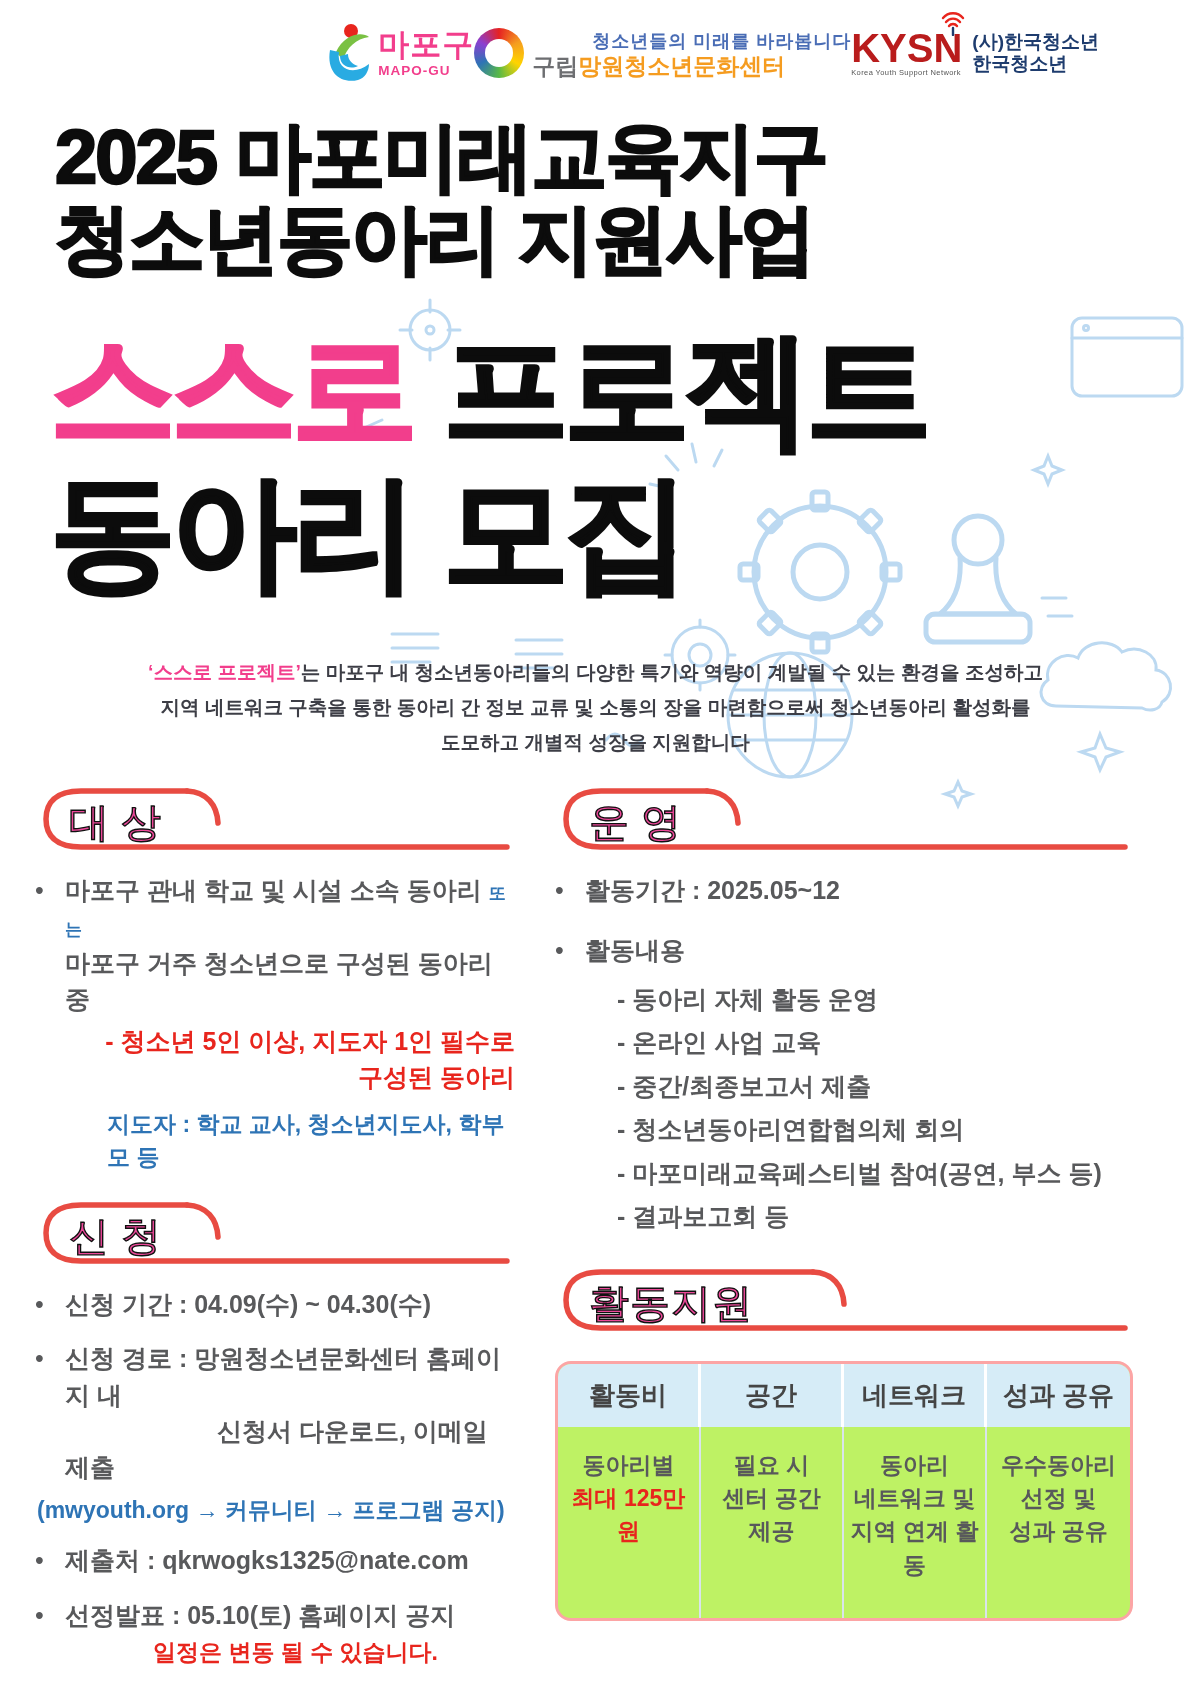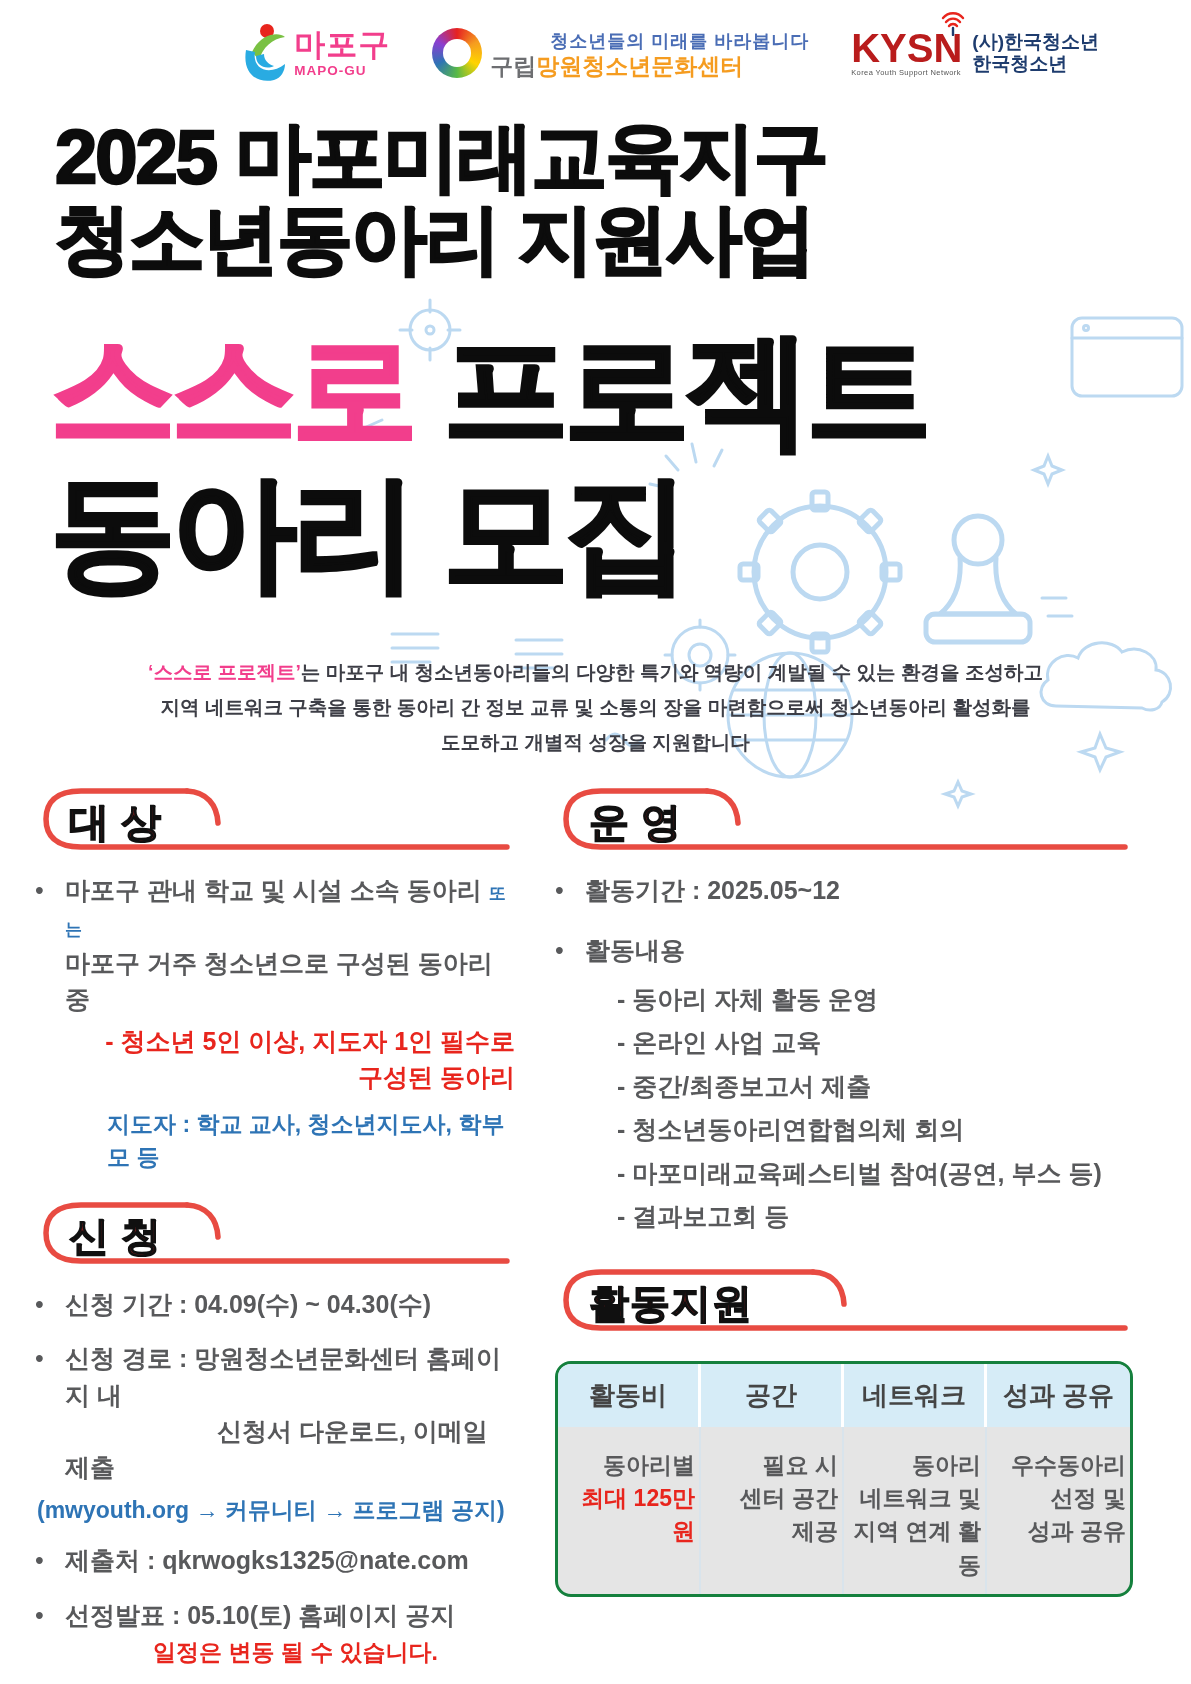--- a/index.html
+++ b/index.html
@@ -4,21 +4,21 @@
 <style>
   * { box-sizing: border-box; margin: 0; padding: 0; }
   html,body { background:#ffffff; }
   body { font-family:"Liberation Sans", sans-serif; }
   .page { position:relative; width:1191px; height:1684px; background:#ffffff; overflow:hidden; margin:0 auto; }
 
   
   .doodles { position:absolute; left:0; top:0; z-index:0; pointer-events:none; }
 
   
-  .logos { position:absolute; top:22px; right:92px; display:flex; align-items:center; gap:42px; z-index:2; }
+  .logos { position:absolute; top:22px; right:92px; display:flex; align-items:center; z-index:2; }
   .logo { display:flex; align-items:center; gap:8px; }
   .mapo-ko { color:#F23E8C; font-weight:900; font-size:31px; letter-spacing:1px; line-height:1; }
   .mapo-en { color:#F23E8C; font-weight:700; font-size:13.5px; letter-spacing:1px; margin-top:3px; }
   .mw-ring { width:50px; height:50px; border-radius:50%; background:conic-gradient(#e62222,#f59c20,#ffd400,#58b947,#2e74b5,#8b3fd1,#e62222); position:relative; flex:0 0 auto; }
   .mw-ring::after { content:""; position:absolute; inset:11px; background:#fff; border-radius:50%; }
   .mw-text { display:flex; flex-direction:column; align-items:flex-start; }
   .mw-tag { color:#4a6db5; font-size:18px; font-weight:700; letter-spacing:1px; margin-left:60px; margin-bottom:2px; }
   .mw-name { font-size:23px; font-weight:900; line-height:1; }
   .mw-prefix { color:#6d6e71; }
   .mw-main { color:#F59C20; }
@@ -40,21 +40,21 @@
   .intro .pink { font-weight:700; }
 
   
   .col { position:absolute; top:782px; z-index:1; }
   .col-left  { left:35px;  width:480px; }
   .col-right { left:555px; width:578px; }
 
   
   .sec-head { position:relative; height:76px; }
   .sec-head svg { position:absolute; left:0; top:0; }
-  .sec-label { position:absolute; left:34px; top:13px; font-size:40px; font-weight:700; color:#7f1d1d; -webkit-text-stroke:1.4px #101010; }
+  .sec-label { position:absolute; left:34px; top:13px; font-size:40px; font-weight:400; color:#ec4899; -webkit-text-stroke:1.4px #101010; }
   .sec-label.sp2 { letter-spacing:12px; }
   .sec-label.sp4 { letter-spacing:1px; }
 
   .sec-body { margin-top:14px; }
 
   .bullet { display:flex; margin-bottom:18px; }
   .dot { width:30px; flex:0 0 auto; color:#58595B; font-size:25px; line-height:1.45; }
   .btext { font-size:25px; font-weight:600; color:#58595B; line-height:1.45; }
 
   .or { font-size:17px; font-weight:700; color:#2E74B5; }
@@ -62,26 +62,26 @@
   .blue-note { color:#2E74B5; font-weight:700; font-size:23px; margin-top:12px; margin-left:42px; }
 
   .route-l2 { margin-left:152px; }
   .route-note { color:#2E74B5; font-weight:700; font-size:23px; margin:2px 0 0 2px; }
   .announce-note { color:#E8251D; font-weight:700; font-size:23px; margin-left:118px; margin-top:2px; }
 
   .act-list { margin-left:62px; }
   .act-item { font-size:25px; font-weight:600; color:#58595B; line-height:1.3; margin-bottom:11px; }
 
   .support-wrap { margin-top:30px; }
-  .support-table { margin-top:22px; width:100%; border:3px solid #15803d; border-radius:16px; overflow:hidden; background:#e5e5e5; }
+  .support-table { margin-top:22px; width:100%; border:3px solid #fca5a5; border-radius:16px; overflow:hidden; background:#bef264; }
   .t-head { display:grid; grid-template-columns:repeat(4,1fr); background:#D6ECF7; }
   .t-head .th { padding:14px 4px; text-align:center; font-size:26px; font-weight:800; color:#454545; border-right:3px solid #ffffff; }
   .t-head .th:last-child { border-right:none; }
   .t-body { display:grid; grid-template-columns:repeat(4,1fr); }
-  .t-body .td { padding:22px 4px 12px; text-align:right; font-size:23px; font-weight:600; color:#58595B; line-height:1.45; border-right:2px solid #D9E4EC; }
+  .t-body .td { padding:22px 4px 36px; text-align:center; font-size:23px; font-weight:600; color:#58595B; line-height:1.45; border-right:2px solid #D9E4EC; }
   .t-body .td:last-child { border-right:none; }
   .red-bold { color:#E8251D; font-weight:900; }
 </style>
 </head>
 <body>
 
 <div class="page">
 
   <svg class="doodles" width="1191" height="1684" viewBox="0 0 1191 1684" fill="none" stroke="#BCD9F1" stroke-width="3" stroke-linecap="round">
     <g>

